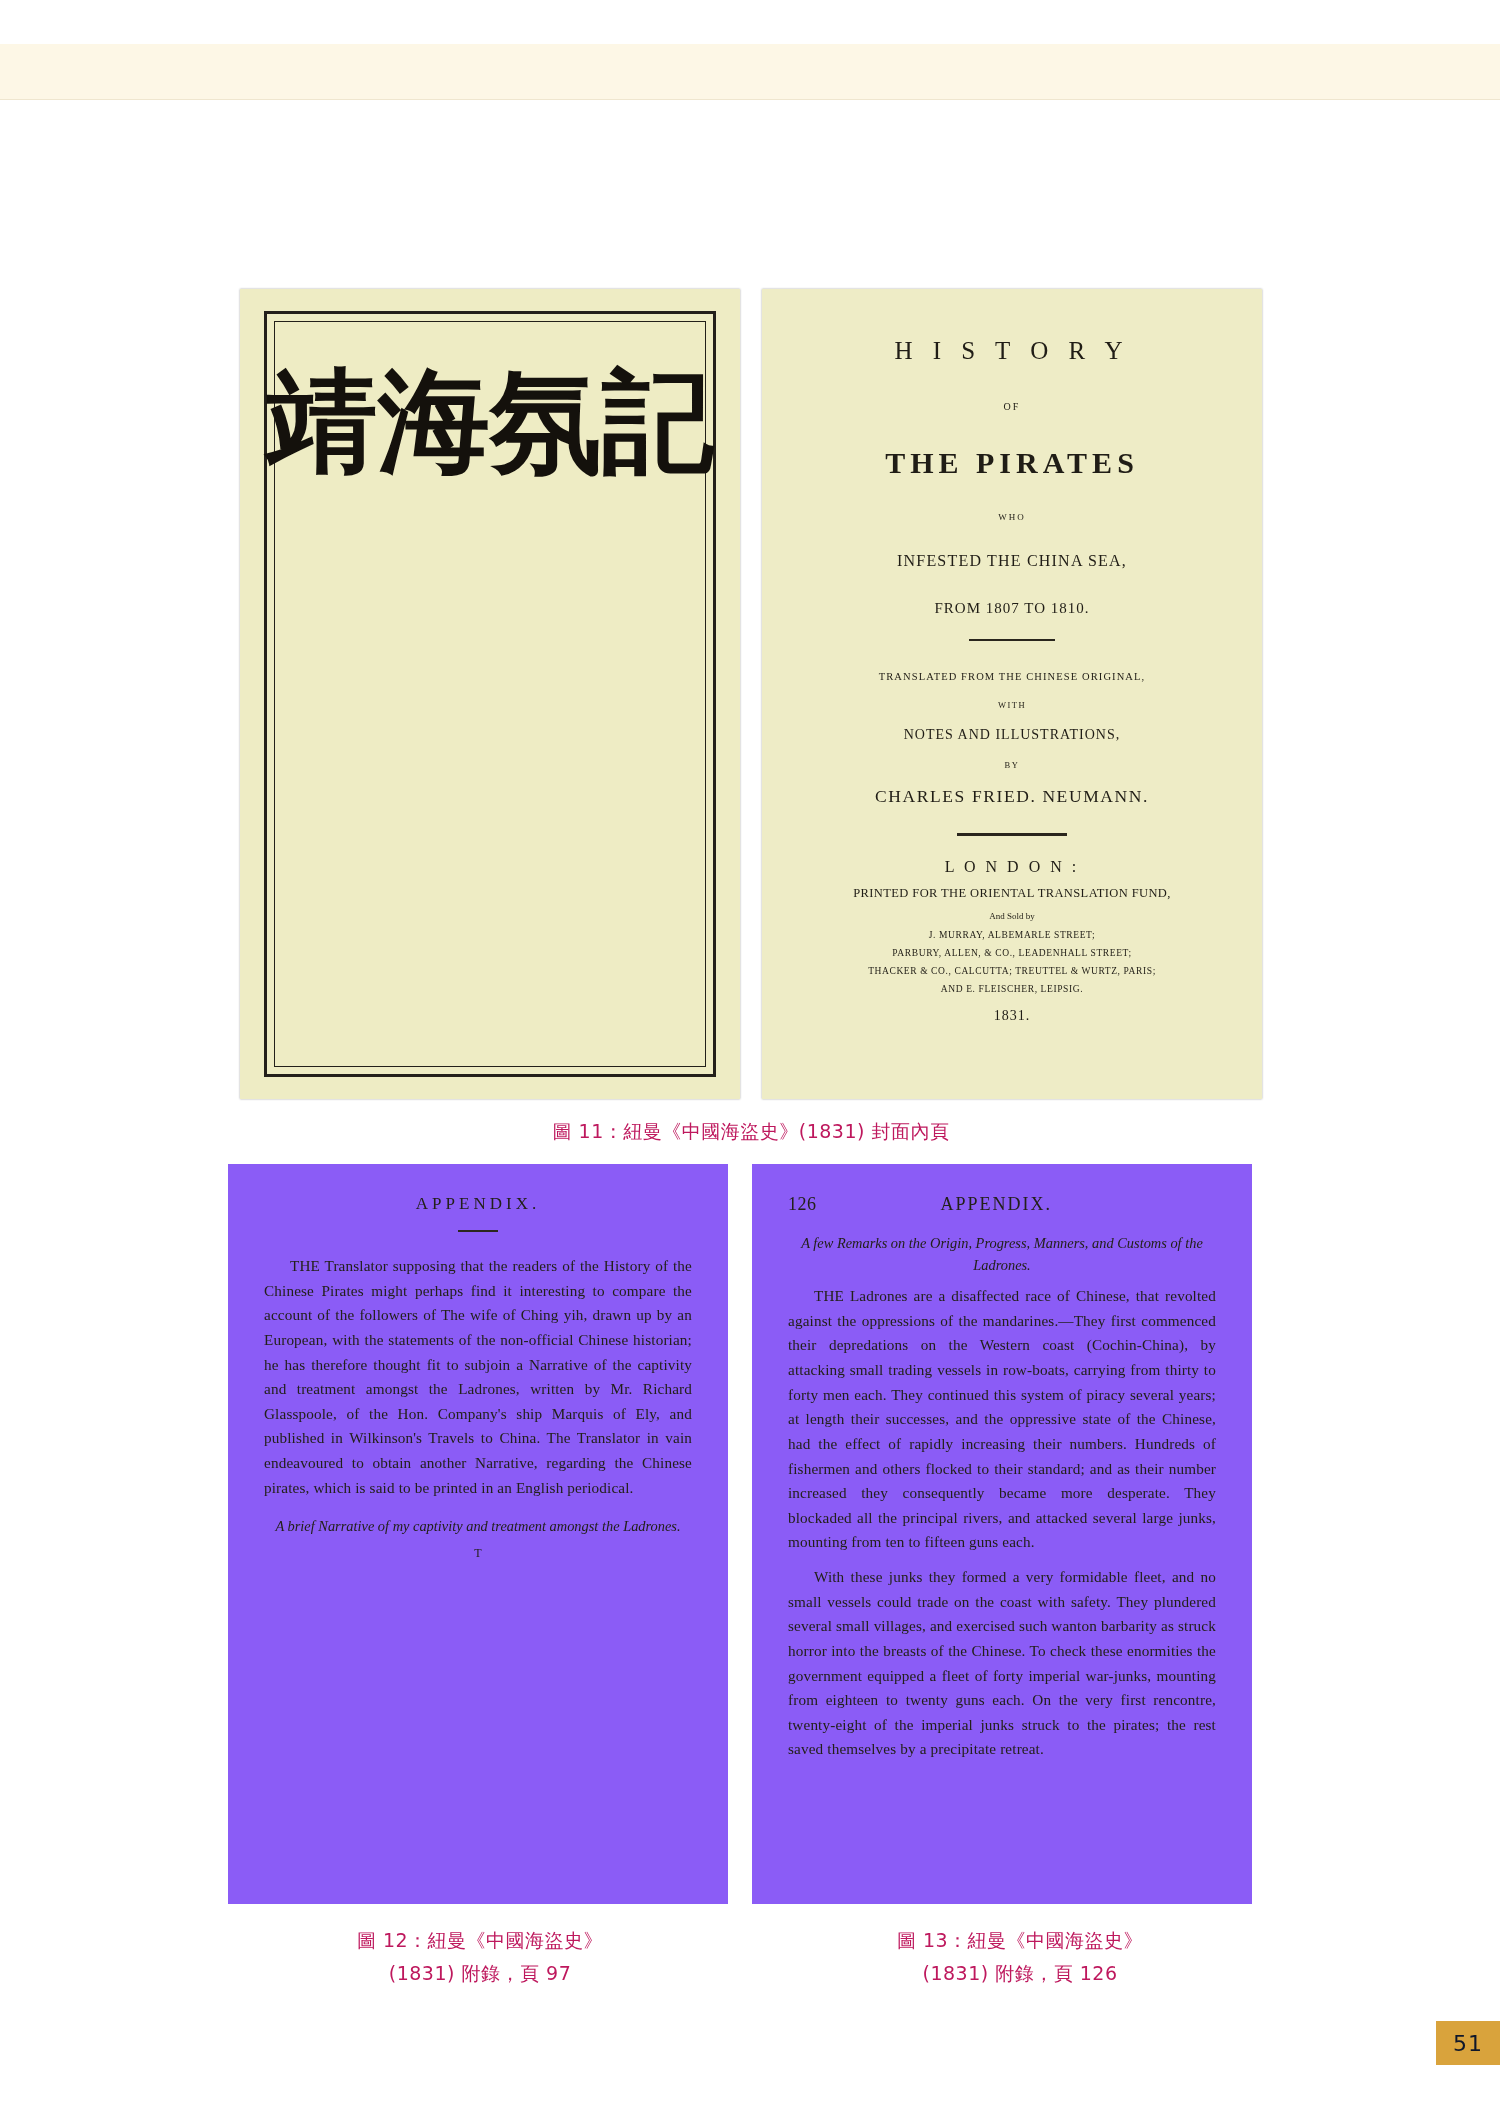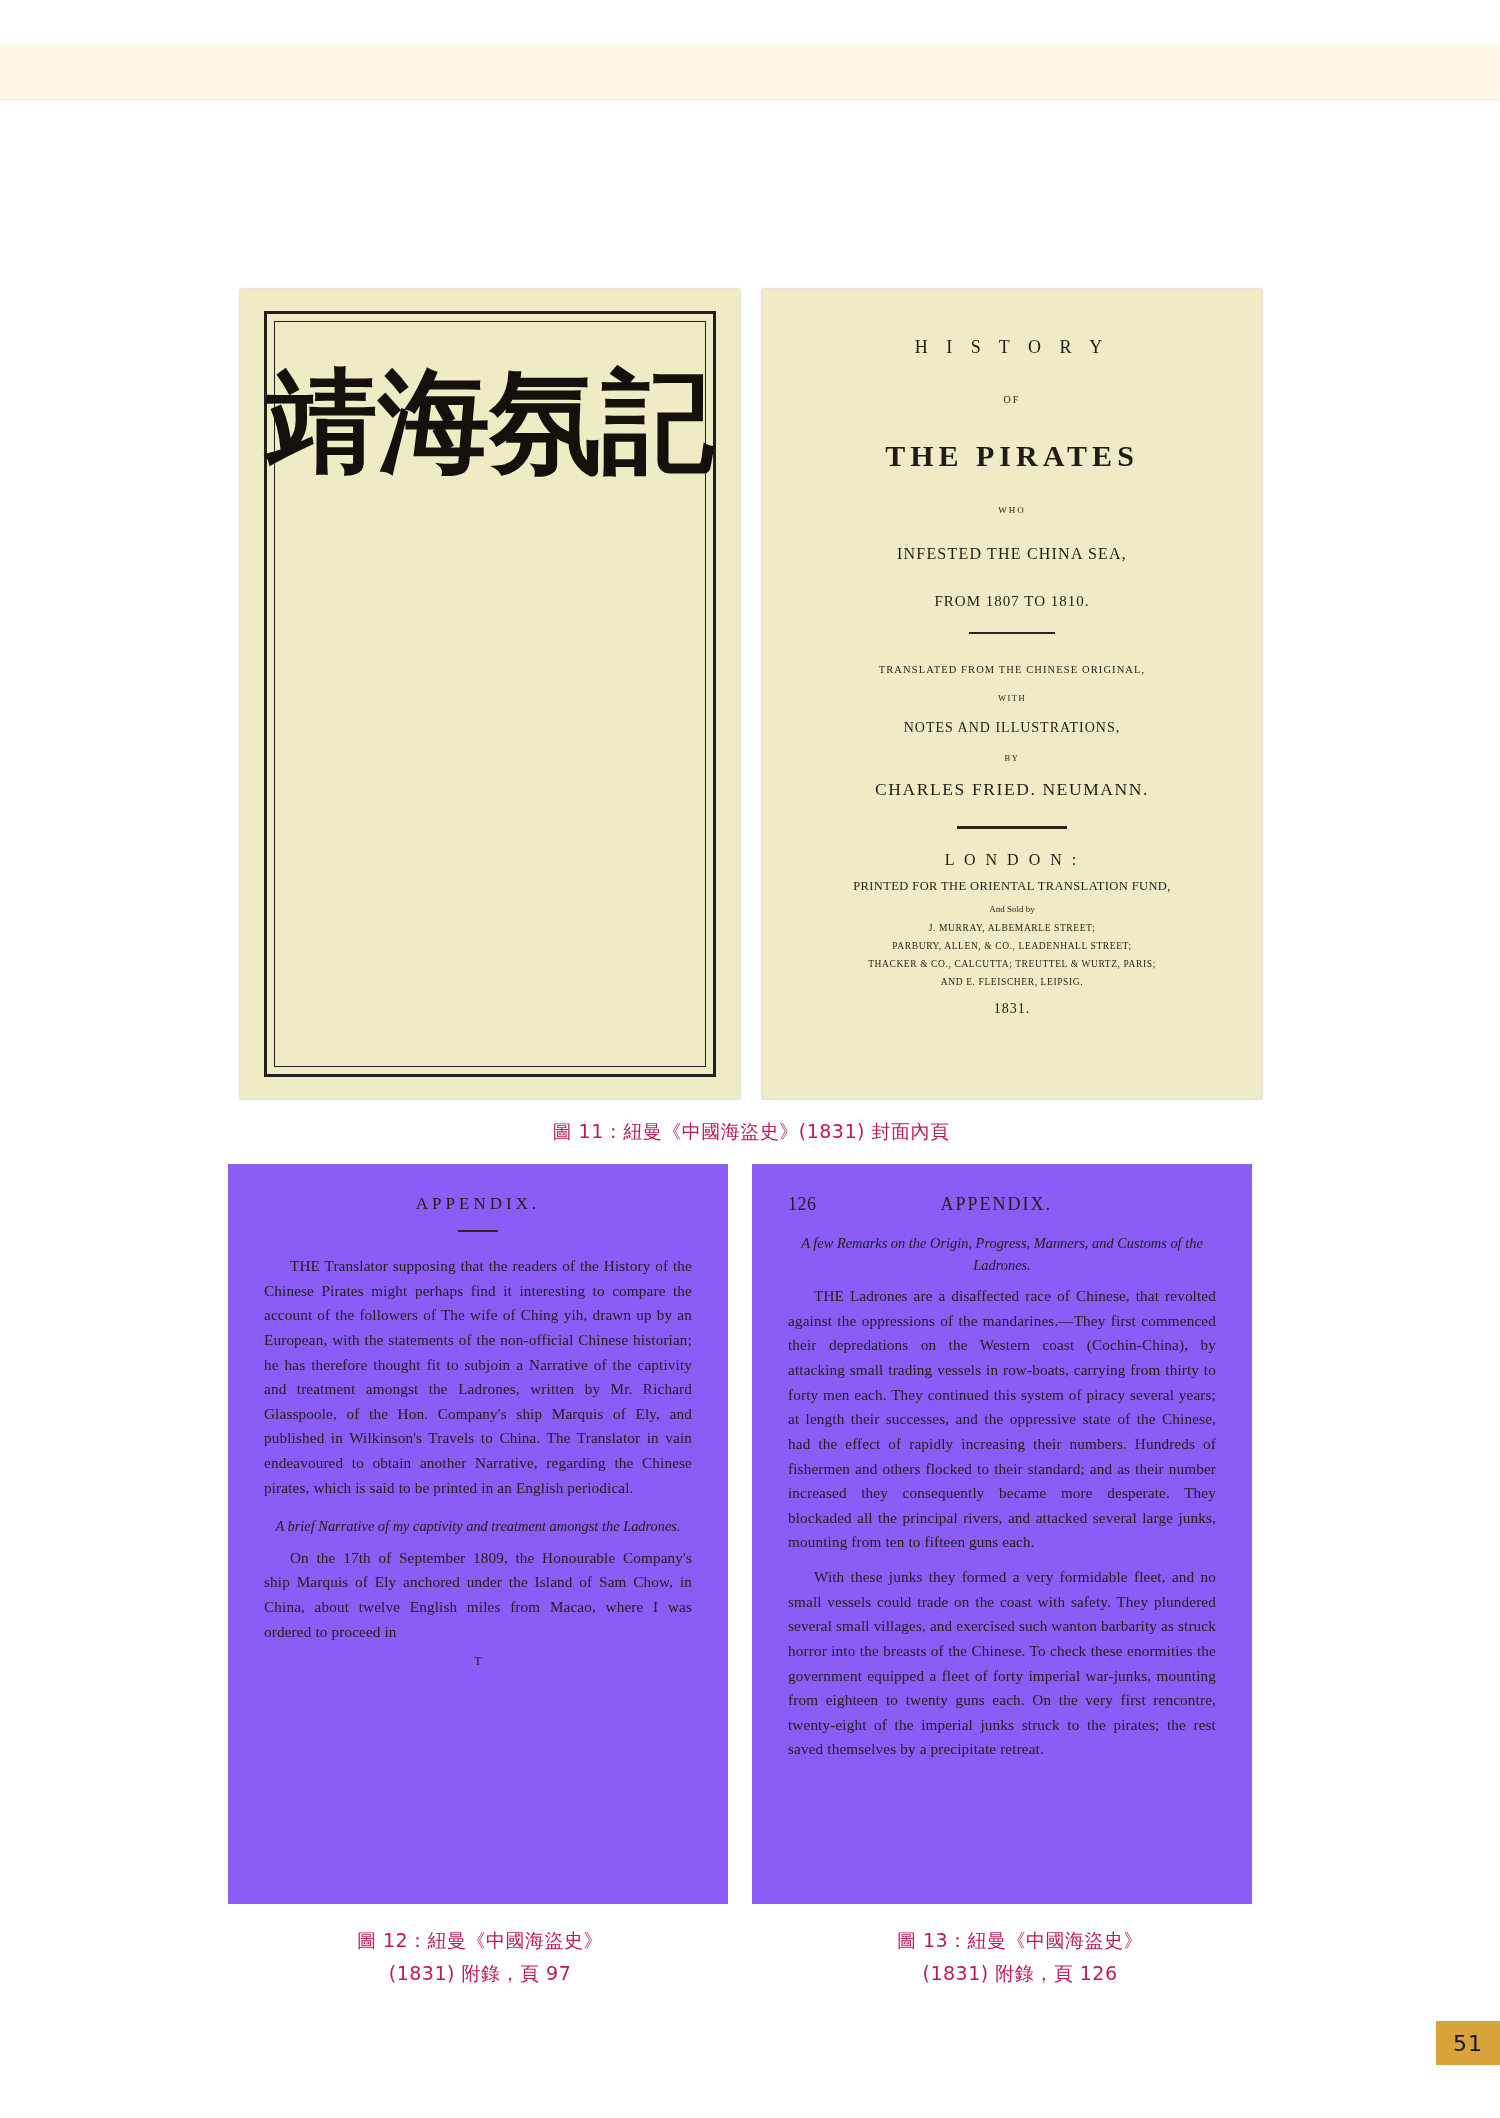--- a/index.html
+++ b/index.html
@@ -76,21 +76,21 @@
     width: 500px; height: 810px;
     background: #eeecc6;
   }
   #plate-english-title .tp {
     position: absolute;
     left: 26px; right: 26px; top: 48px;
     text-align: center;
     color: #201d16;
   }
   .tp .l-history {
-    font-size: 18px;
+    font-size: 25px;
     letter-spacing: 7px;
     margin-bottom: 36px;
   }
   .tp .l-of {
     font-size: 10px;
     letter-spacing: 2px;
     margin-bottom: 34px;
   }
   .tp .l-pirates {
     font-size: 30px;
@@ -317,21 +317,20 @@
   </div>
 
   <div class="caption" id="caption-fig11">圖 11：紐曼《中國海盜史》(1831) 封面內頁</div>
 
   <div class="appendix-plate" id="plate-appendix-97">
     <div class="ap-body">
       <div class="ap-head">APPENDIX.</div>
       <div class="ap-dash"></div>
       <p class="ap-p">THE Translator supposing that the readers of the History of the Chinese Pirates might perhaps find it interesting to compare the account of the followers of The wife of Ching yih, drawn up by an European, with the statements of the non-official Chinese historian; he has therefore thought fit to subjoin a Narrative of the captivity and treatment amongst the Ladrones, written by Mr. Richard Glasspoole, of the Hon. Company's ship Marquis of Ely, and published in Wilkinson's Travels to China.  The Translator in vain endeavoured to obtain another Narrative, regarding the Chinese pirates, which is said to be printed in an English periodical.</p>
       <div class="ap-subhead">A brief Narrative of my captivity and treatment amongst the Ladrones.</div>
-      <p class="ap-p">On the 17th of September 1809, the Honourable Company's ship Marquis of Ely anchored under the Island of Sam Chow, in China, about twelve English miles from Macao, where I was ordered to proceed in</p>
       <div class="ap-catch">T</div>
     </div>
   </div>
 
   <div class="appendix-plate" id="plate-appendix-126">
     <div class="ap-body">
       <div class="ap-running">
         <span class="folio">126</span>
         <span class="rh">APPENDIX.</span>
       </div>

